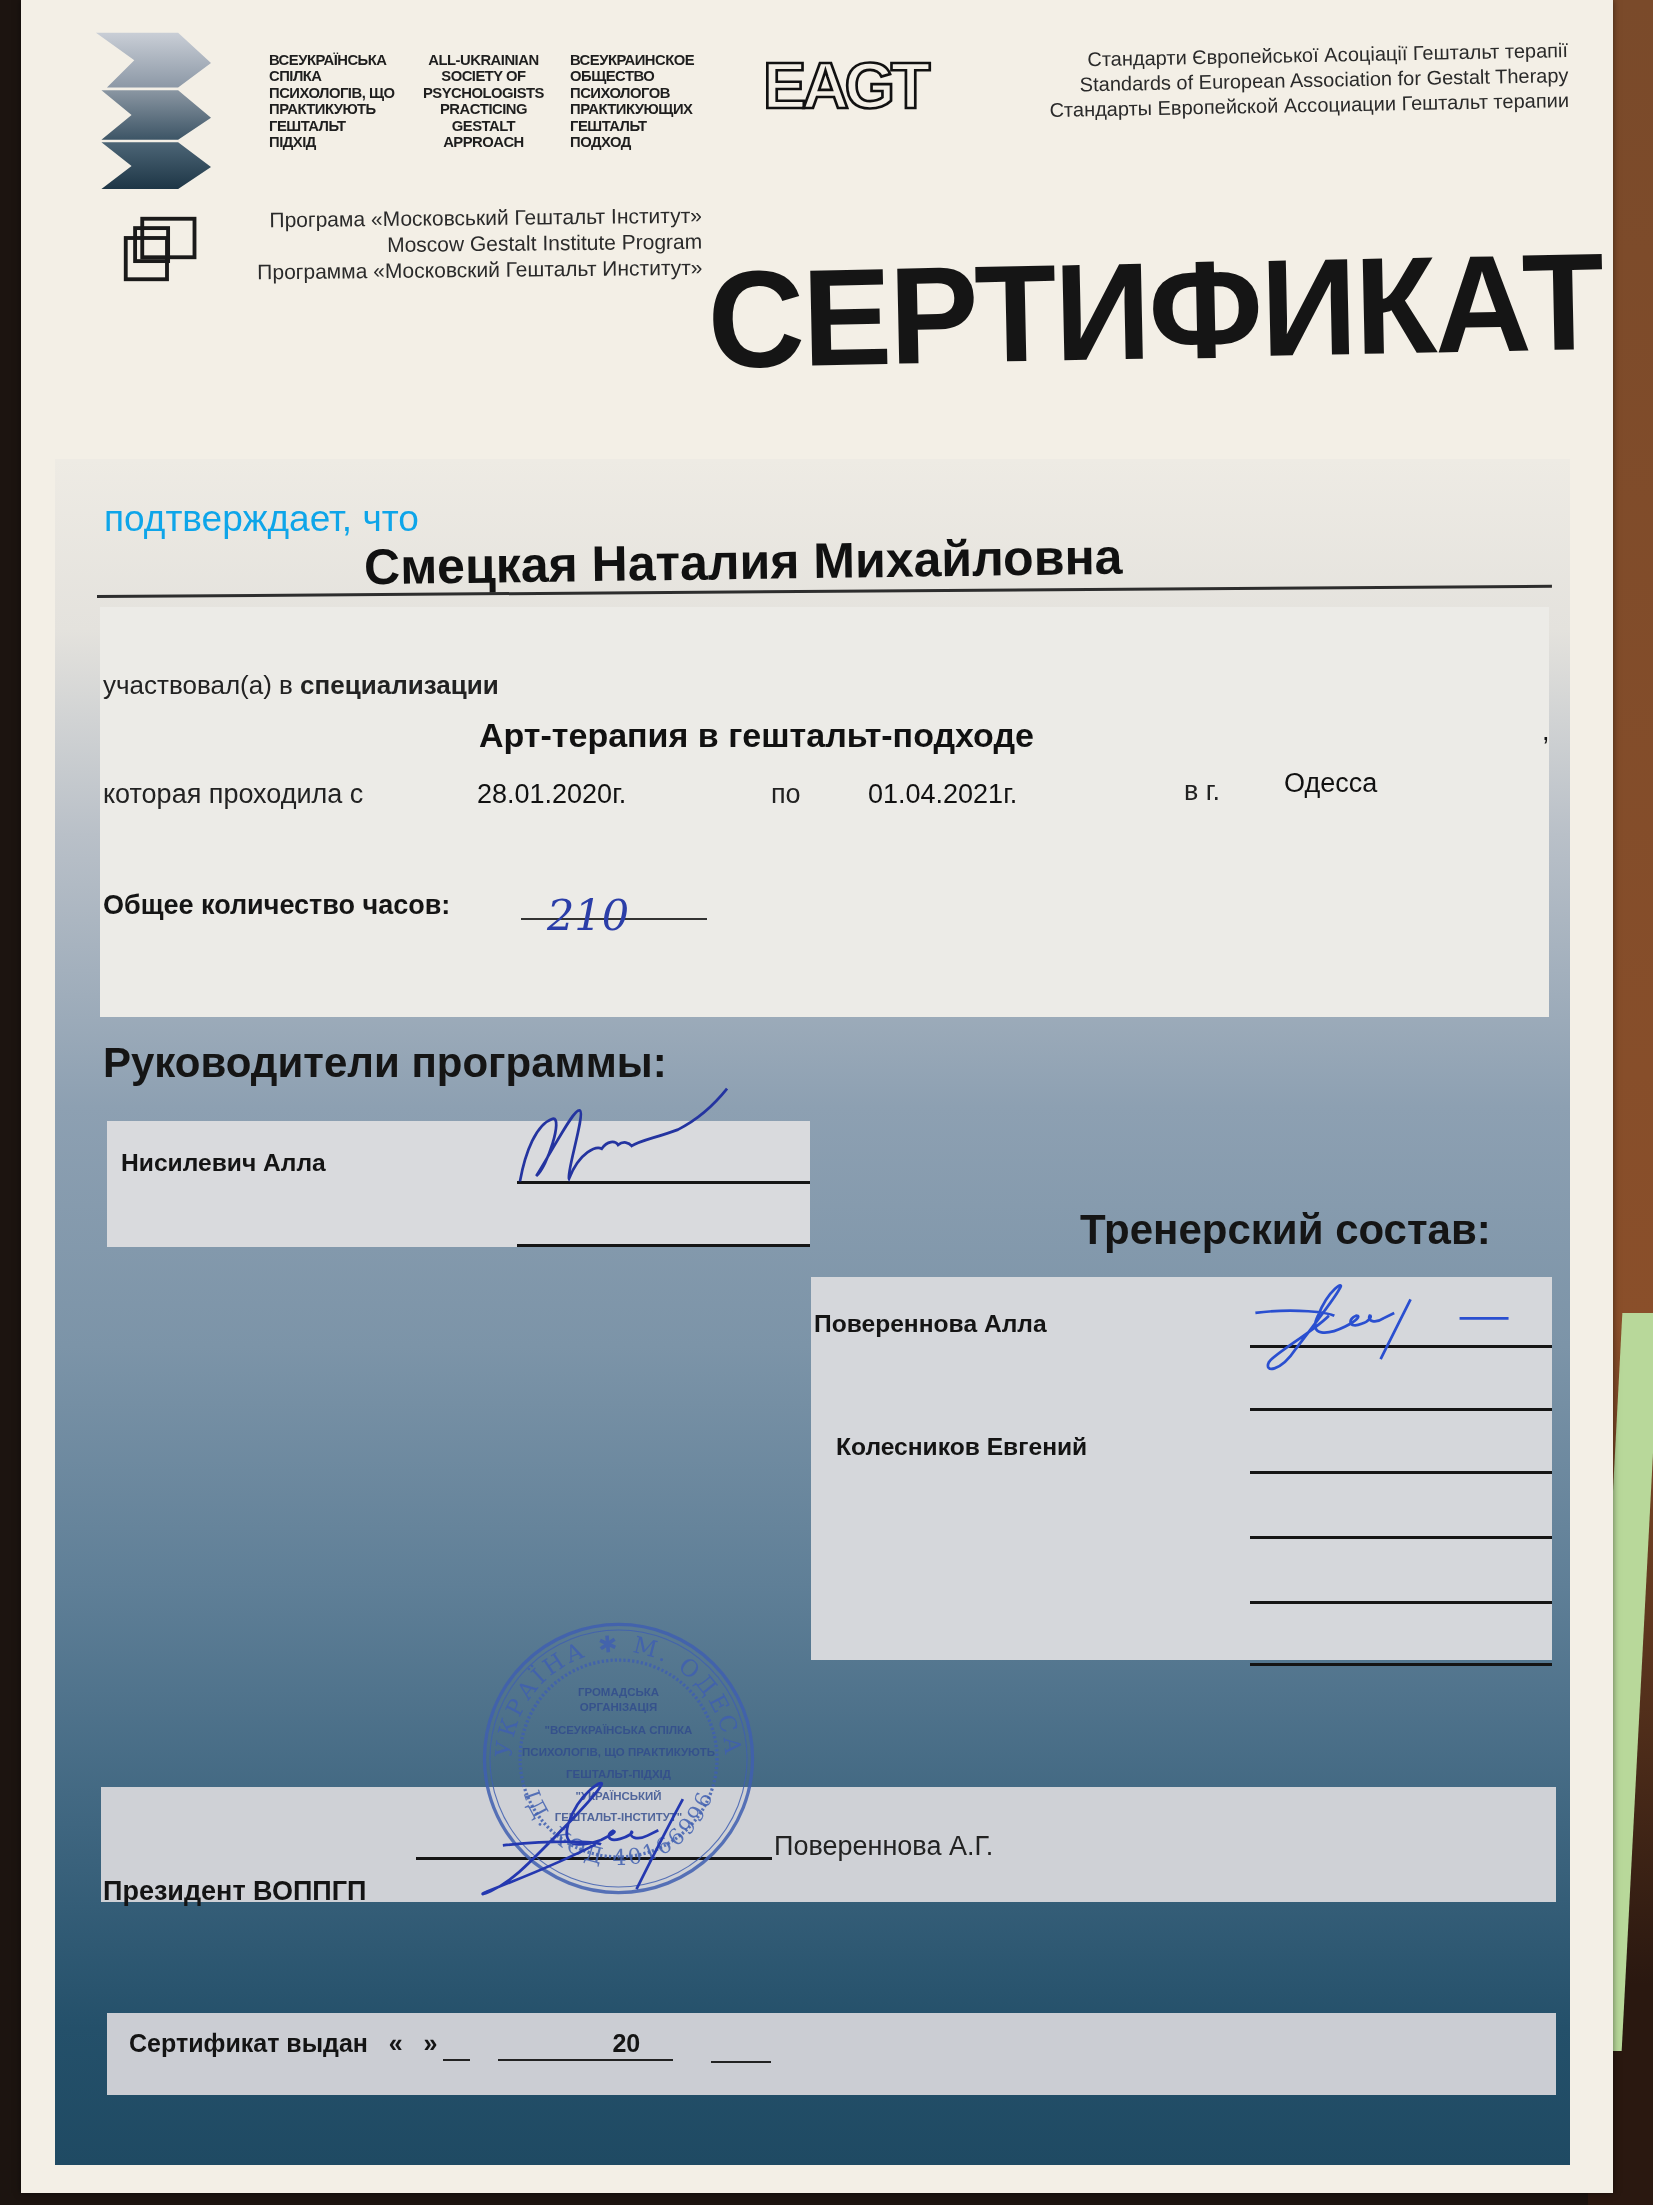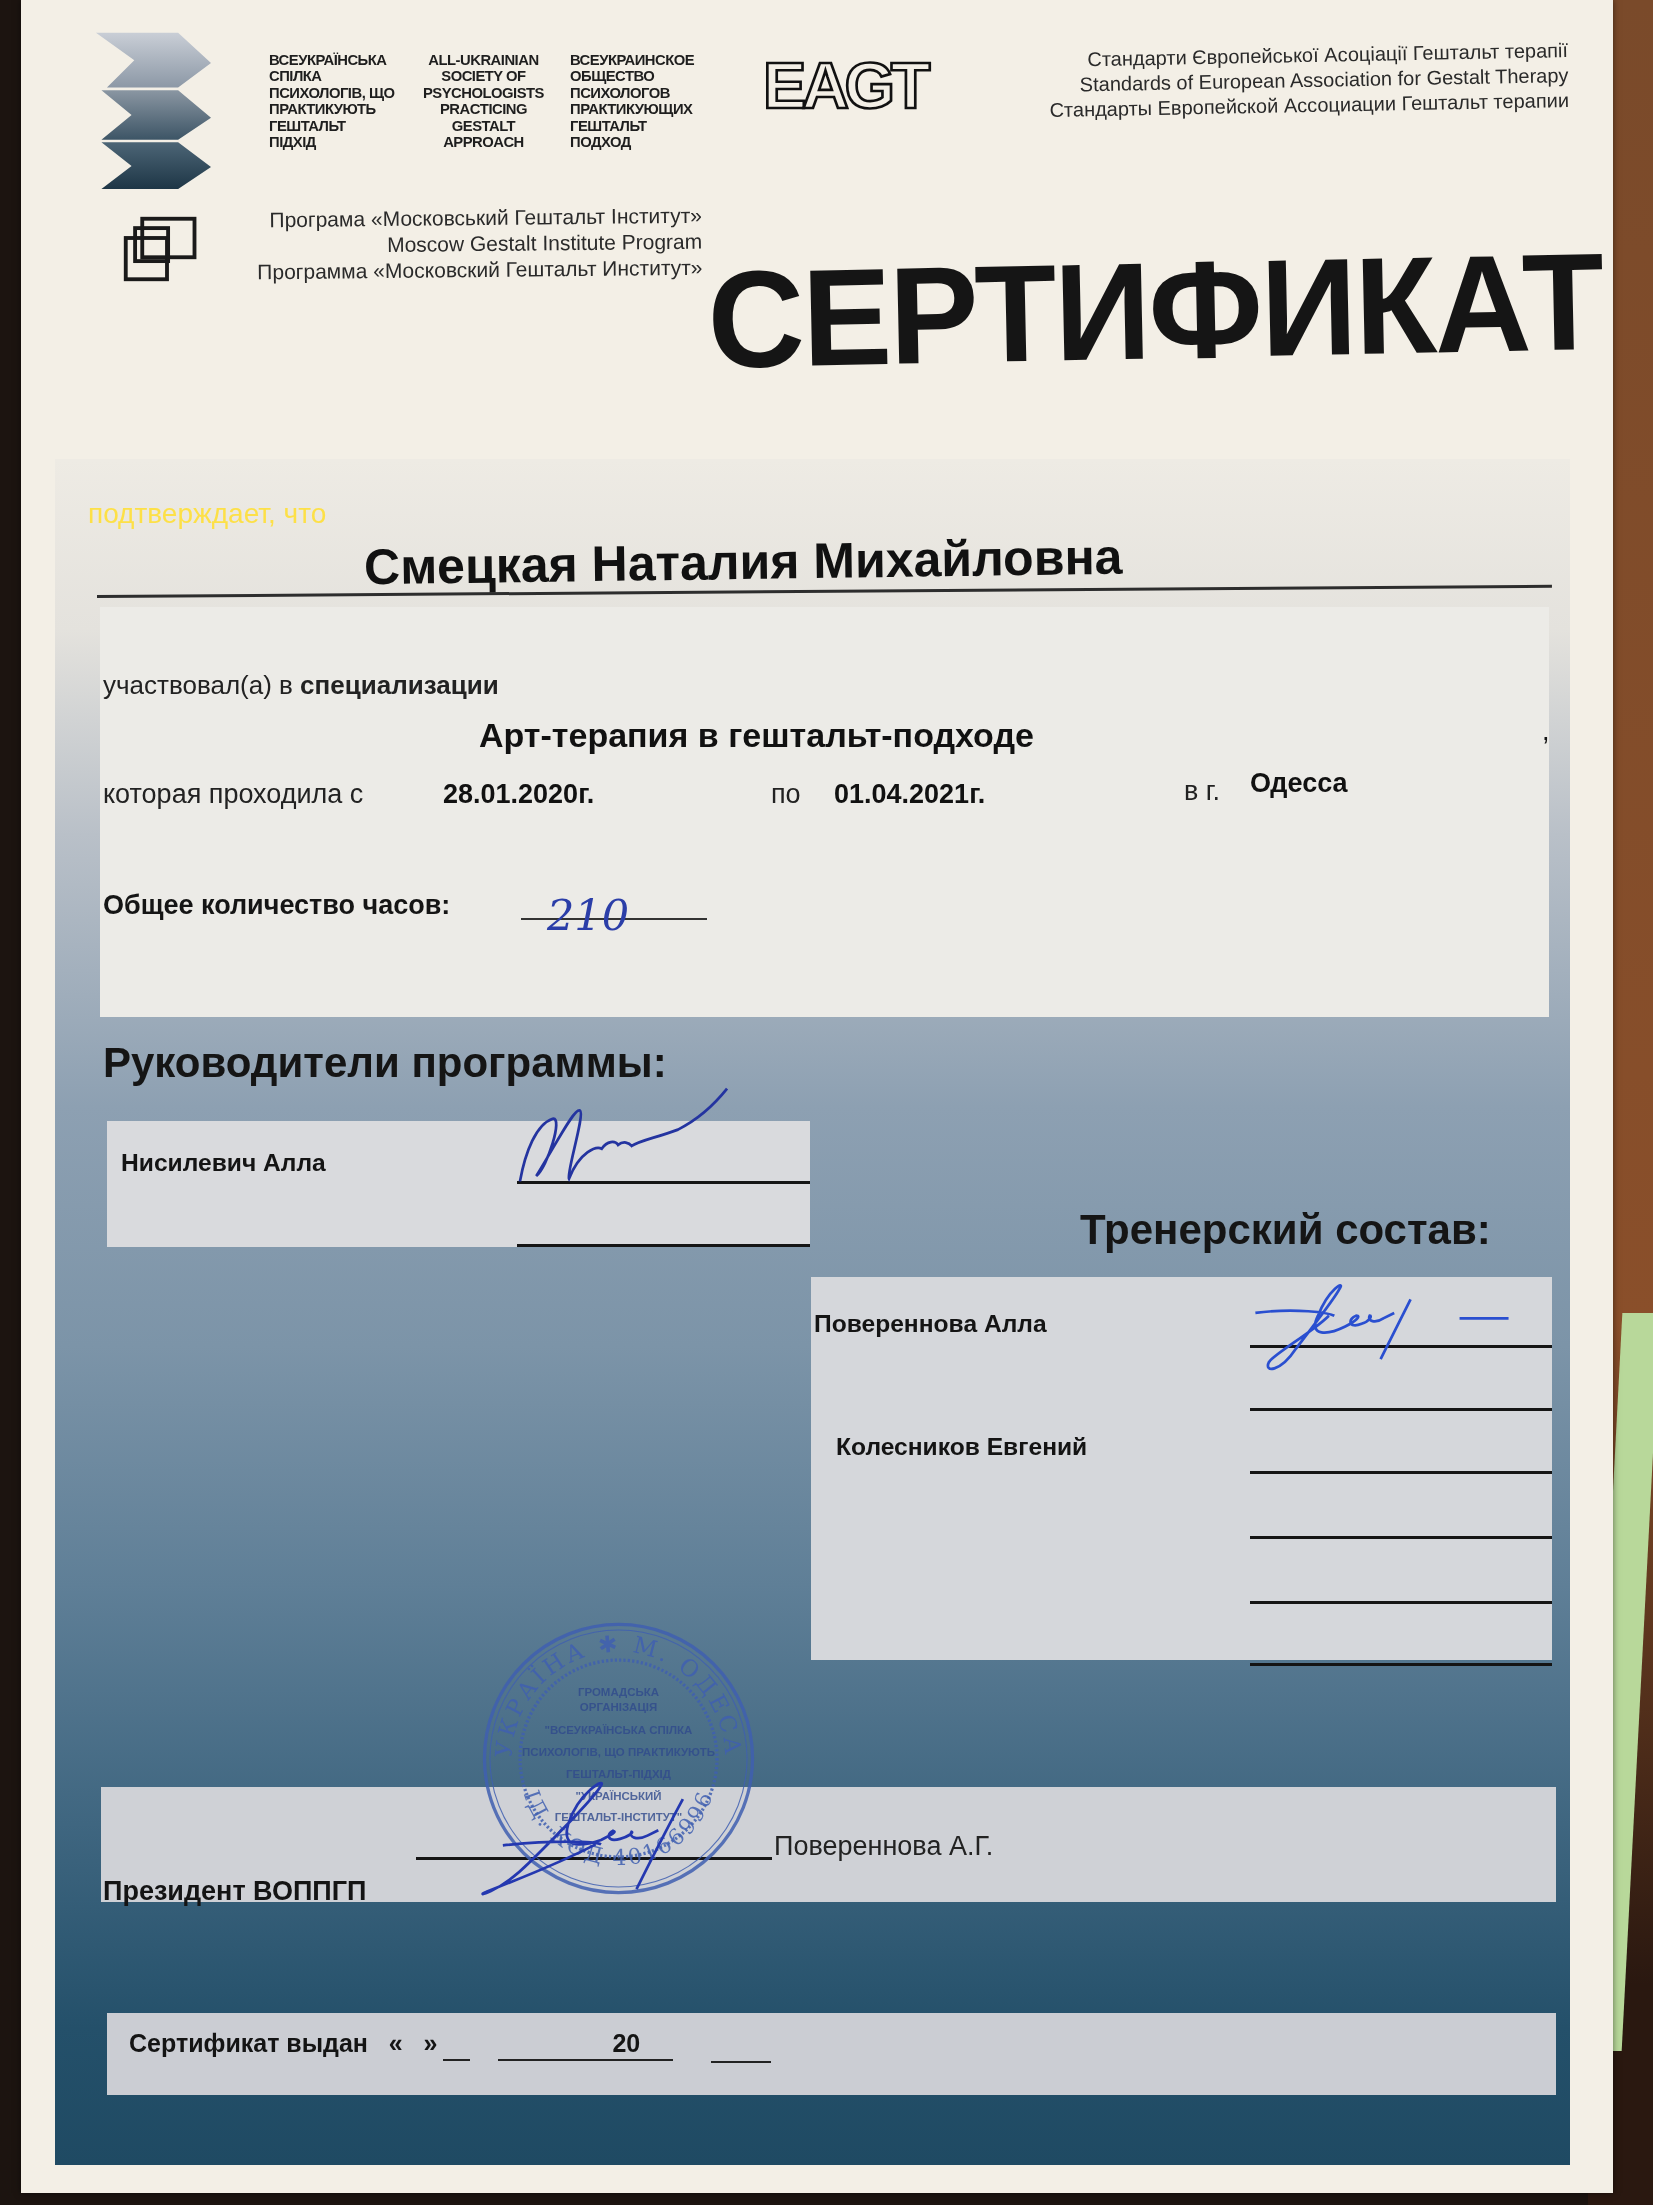--- a/index.html
+++ b/index.html
@@ -24,32 +24,32 @@
   .logo-chevrons { position: absolute; left: 85px; top: 30px; width: 126px; height: 159px; }
   .org-col { position: absolute; top: 52px; font-size: 14.8px; line-height: 16.4px; font-weight: 700; letter-spacing: -0.5px; color: #1e1e1e; text-transform: uppercase; }
   .org-col div { white-space: nowrap; }
   .eagt { position: absolute; left: 763px; top: 48px; font-size: 65px; font-weight: 700; color: #f3efe6; -webkit-text-stroke: 2.7px #111; letter-spacing: -4.4px; font-family: "Liberation Sans", sans-serif; }
   .eagt-lines { position: absolute; right: 85px; top: 43px; text-align: right; font-size: 20px; line-height: 25px; color: #2a2a2a; transform: rotate(-1.1deg); }
   .mgi-icon { position: absolute; left: 123px; top: 216px; width: 77px; height: 66px; }
   .mgi-lines { position: absolute; right: 946px; top: 205px; text-align: right; font-size: 21px; line-height: 26px; color: #2a2a2a; transform: rotate(-0.6deg); }
   .title { position: absolute; left: 706px; top: 241px; font-size: 134px; font-weight: 700; letter-spacing: -2.2px; color: #151515; transform: rotate(-1.2deg) scaleY(1.03); transform-origin: left top; }
 
   .txt { position: absolute; white-space: nowrap; }
-  .confirms { left: 88px; top: 498px; font-size: 28px; color: #fde047; }
+  .confirms { left: 104px; top: 498px; font-size: 37px; color: #0ea5e9; }
   .name { left: 364px; top: 533px; font-size: 50px; font-weight: 700; color: #111; transform: rotate(-0.8deg); }
   .name-line { position: absolute; left: 97px; top: 595px; width: 1455px; height: 2.7px; background: #2d2d2d; transform: rotate(-0.4deg); transform-origin: left; }
 
   .panel { position: absolute; background: #e9e7e3; }
   .p-main { left: 100px; top: 607px; width: 1449px; height: 410px; background: #ecebe7; }
   .participated { left: 103px; top: 670px; font-size: 26px; color: #222; }
   .participated b { font-weight: 700; }
   .spec { left: 479px; top: 716px; font-size: 34px; font-weight: 700; color: #111; }
   .comma { left: 1542px; top: 716px; font-size: 27px; }
   .dates { top: 779px; font-size: 27px; color: #222; }
-  .dates b { font-weight: 700; color: #111; }
+  .dates b { font-weight: 400; color: #111; margin-left: 34px; }
   .hours { left: 103px; top: 890px; font-size: 27px; font-weight: 700; color: #151515; }
   .hours-line { position: absolute; left: 521px; top: 918px; width: 186px; height: 2.2px; background: #333; }
   .hours-val { left: 547px; top: 874px; font-size: 43px; font-style: italic; color: #2b3ea8; font-family: "DejaVu Serif", serif; margin-top: 16px; }
 
   .leaders-h { left: 103px; top: 1039px; font-size: 42px; font-weight: 700; color: #151515; }
   .p-leader { left: 107px; top: 1121px; width: 703px; height: 126px; background: #d9dadd; }
   .leader-name { left: 121px; top: 1149px; font-size: 24.6px; font-weight: 700; }
   .sig-line { position: absolute; height: 2.7px; background: #151515; }
 
   .trainers-h { left: 1080px; top: 1206px; font-size: 42px; font-weight: 700; color: #151515; }

